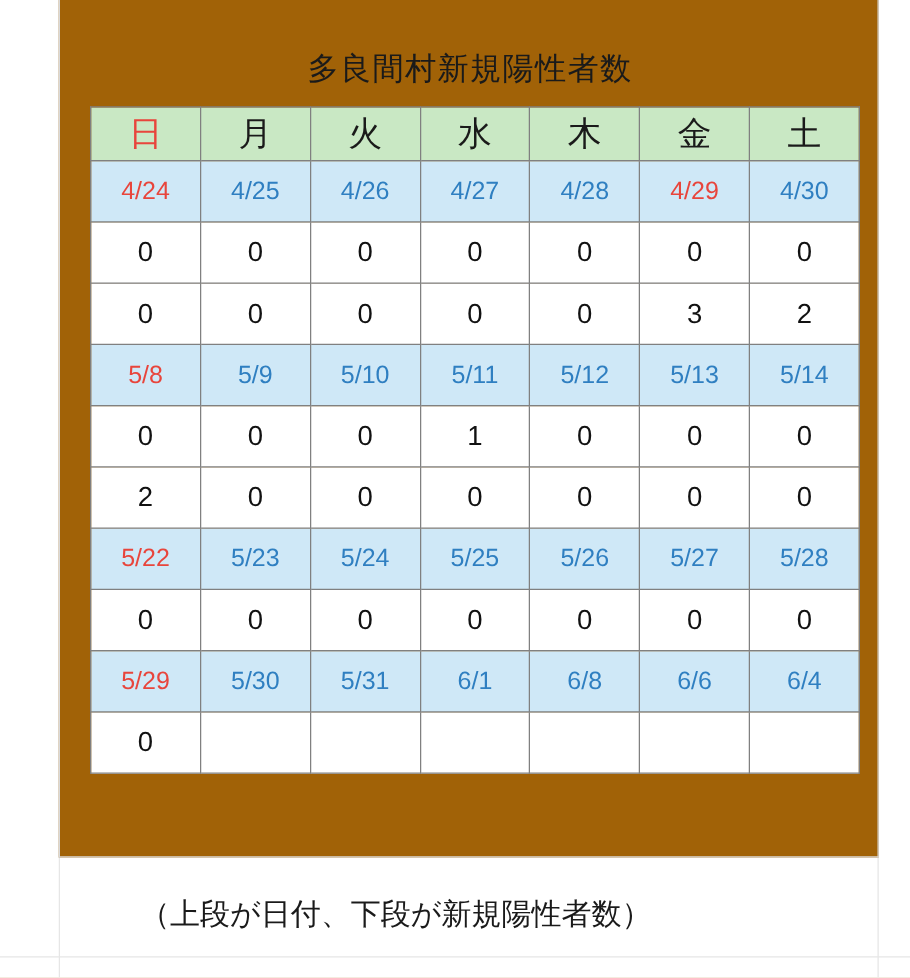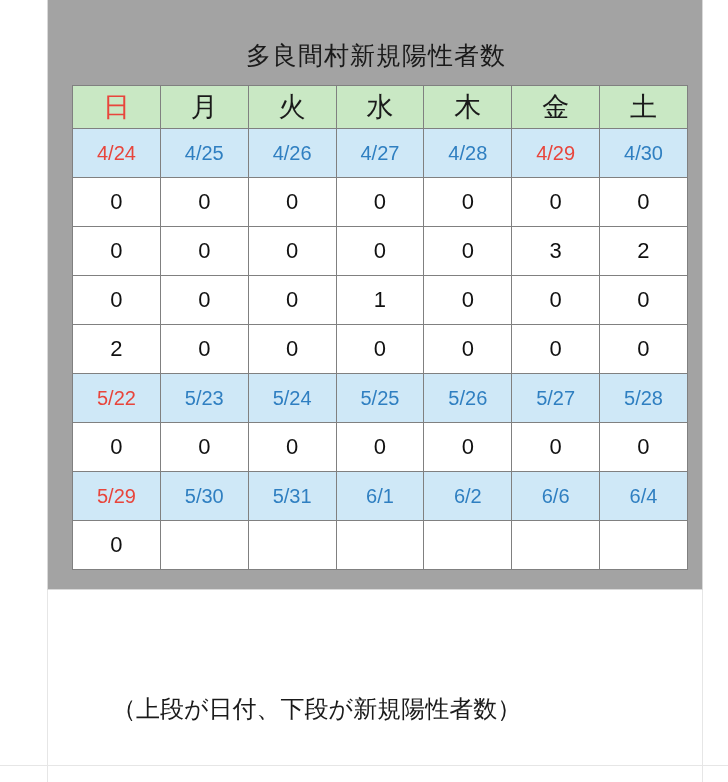--- a/index.html
+++ b/index.html
@@ -37,22 +37,22 @@
     width: 728px;
     height: 1px;
     background: #e6e6e6;
   }
 
   .card {
     position: absolute;
     left: 47px;
     top: 0px;
     width: 656px;
-    height: 590px;
-    background: #a3a3a3;
+    height: 686px;
+    background: #a16207;
     border-left: 1px solid #d9d9d9;
     border-right: 1px solid #d9d9d9;
     border-bottom: 1px solid #d9d9d9;
     box-sizing: border-box;
   }
 
   .title {
     position: absolute;
     left: 0;
     top: 40px;
@@ -100,21 +100,21 @@
   tr.counts td {
     height: 48px;
     background: #ffffff;
     font-size: 22px;
     color: #111111;
   }
 
   .caption {
     position: absolute;
     left: 24px;
-    top: 694px;
+    top: 717px;
     width: 608px;
     text-align: left;
     font-size: 24px;
     line-height: 30px;
     color: #1a1a1a;
     padding-left: 40px;
   }
 </style>
 </head>
 <body>
@@ -160,20 +160,29 @@
           </tr>
           <tr class="counts">
             <td>0</td>
             <td>0</td>
             <td>0</td>
             <td>0</td>
             <td>0</td>
             <td>3</td>
             <td>2</td>
           </tr>
+          <tr class="dates">
+            <td class="red">5/8</td>
+            <td>5/9</td>
+            <td>5/10</td>
+            <td>5/11</td>
+            <td>5/12</td>
+            <td>5/13</td>
+            <td>5/14</td>
+          </tr>
           <tr class="counts">
             <td>0</td>
             <td>0</td>
             <td>0</td>
             <td>1</td>
             <td>0</td>
             <td>0</td>
             <td>0</td>
           </tr>
           <tr class="counts">
@@ -201,21 +210,21 @@
             <td>0</td>
             <td>0</td>
             <td>0</td>
             <td>0</td>
           </tr>
           <tr class="dates">
             <td class="red">5/29</td>
             <td>5/30</td>
             <td>5/31</td>
             <td>6/1</td>
-            <td>6/2</td>
+            <td>6/8</td>
             <td>6/6</td>
             <td>6/4</td>
           </tr>
           <tr class="counts">
             <td>0</td>
             <td></td>
             <td></td>
             <td></td>
             <td></td>
             <td></td>

